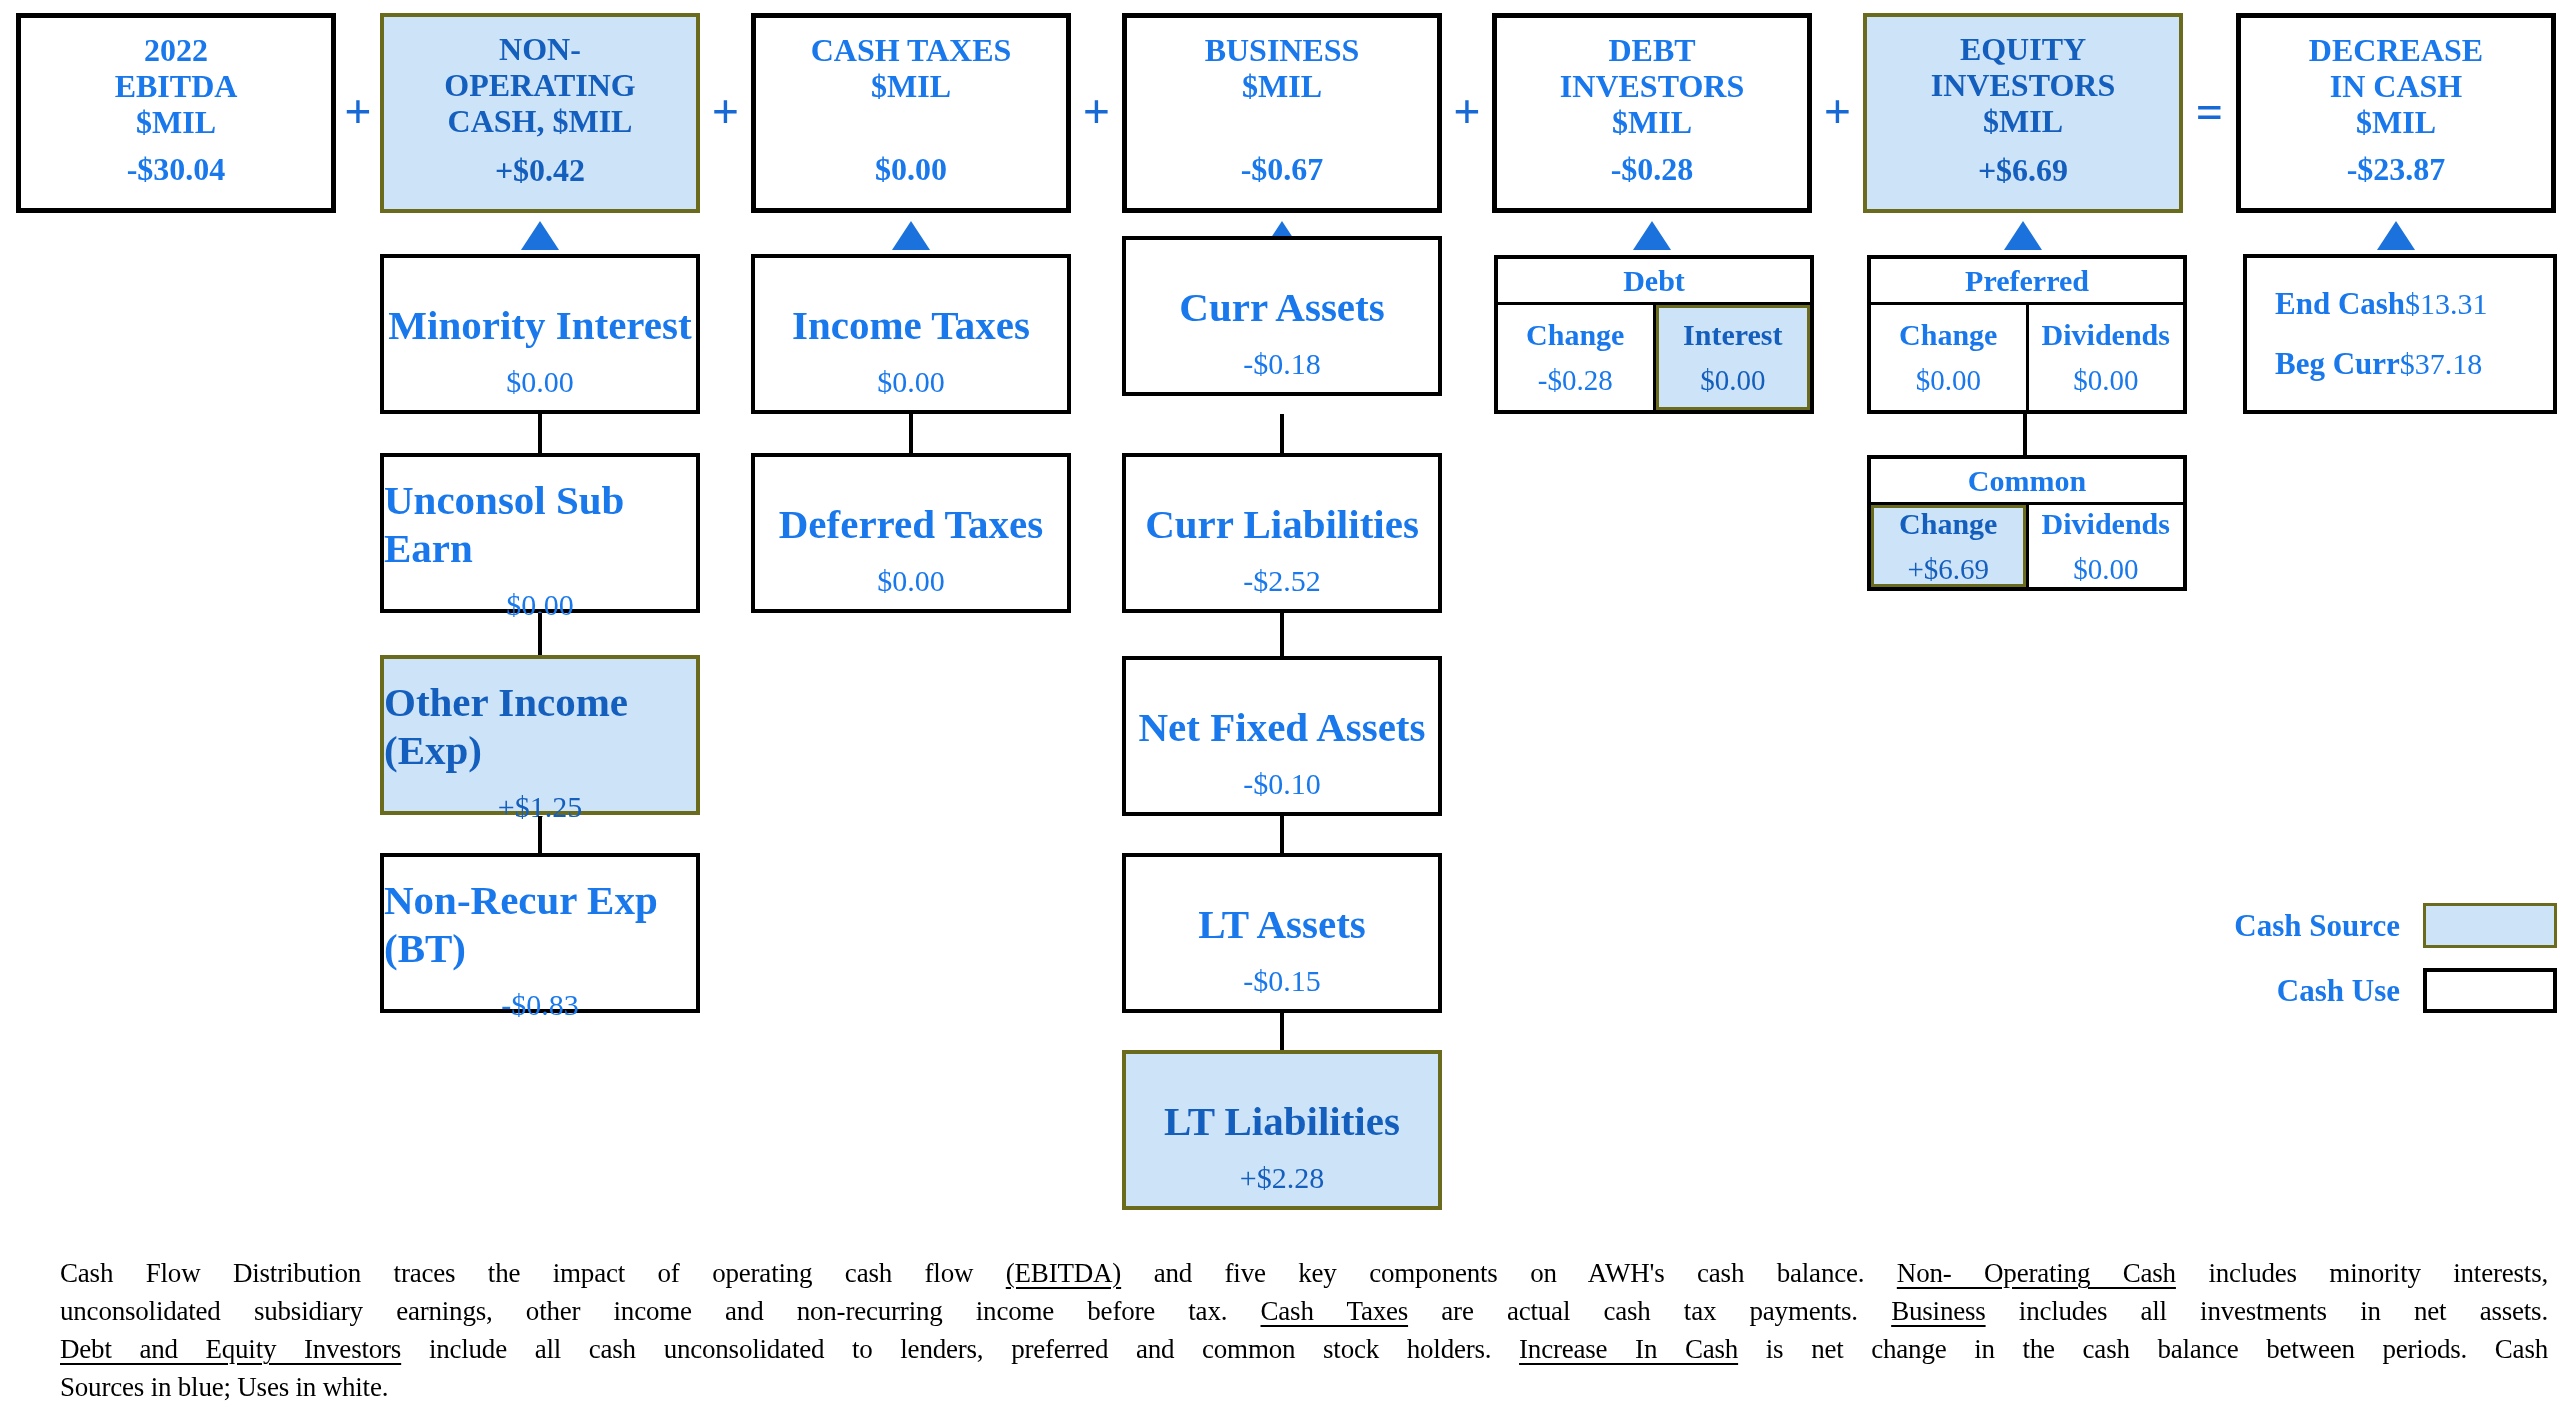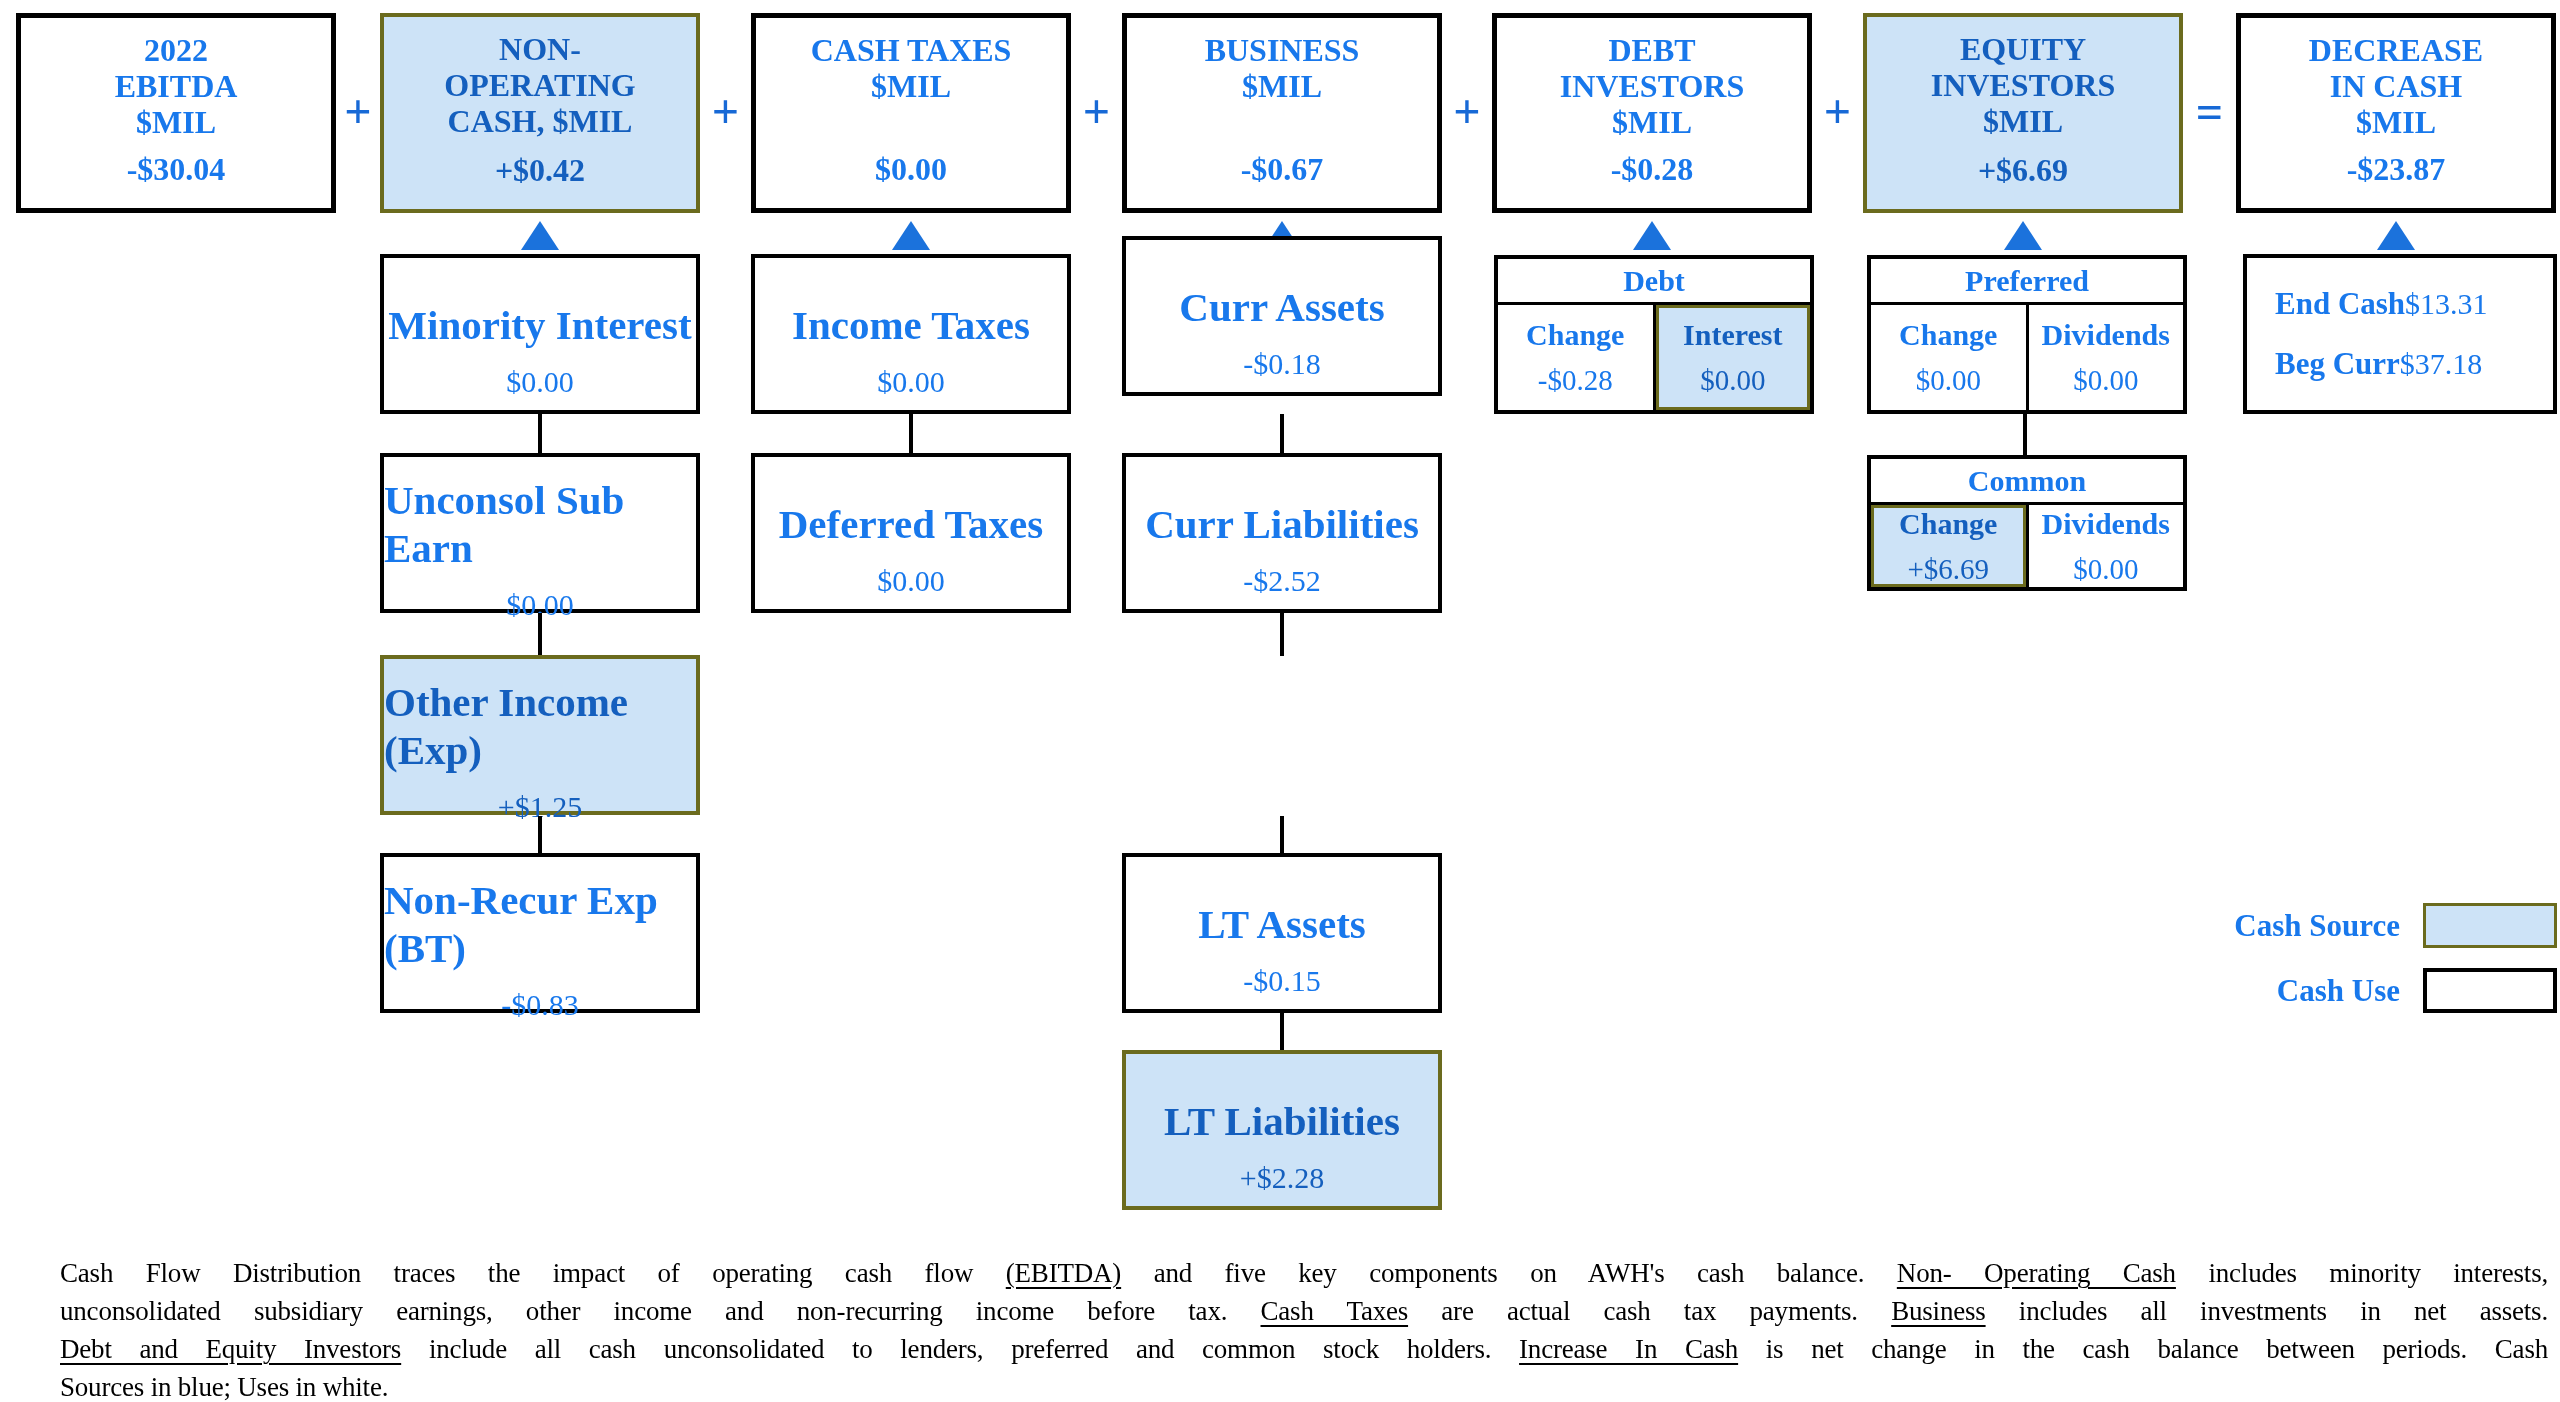--- a/index.html
+++ b/index.html
@@ -205,20 +205,24 @@
   <div class="sub" style="left:1122px;top:236px">
     <div class="s-label">Curr Assets</div>
     <div class="s-value">-$0.18</div>
   </div>
   <div class="vline" style="left:1280px;top:414px;height:39px"></div>
   <div class="sub" style="left:1122px;top:453px">
     <div class="s-label">Curr Liabilities</div>
     <div class="s-value">-$2.52</div>
   </div>
   <div class="vline" style="left:1280px;top:613px;height:43px"></div>
+  <div class="sub" style="left:1122px;top:656px">
+    <div class="s-label">Net Fixed Assets</div>
+    <div class="s-value">-$0.10</div>
+  </div>
   <div class="vline" style="left:1280px;top:816px;height:37px"></div>
   <div class="sub" style="left:1122px;top:853px">
     <div class="s-label">LT Assets</div>
     <div class="s-value">-$0.15</div>
   </div>
   <div class="vline" style="left:1280px;top:1013px;height:37px"></div>
   <div class="sub blue" style="left:1122px;top:1050px">
     <div class="s-label">LT Liabilities</div>
     <div class="s-value">+$2.28</div>
   </div>

